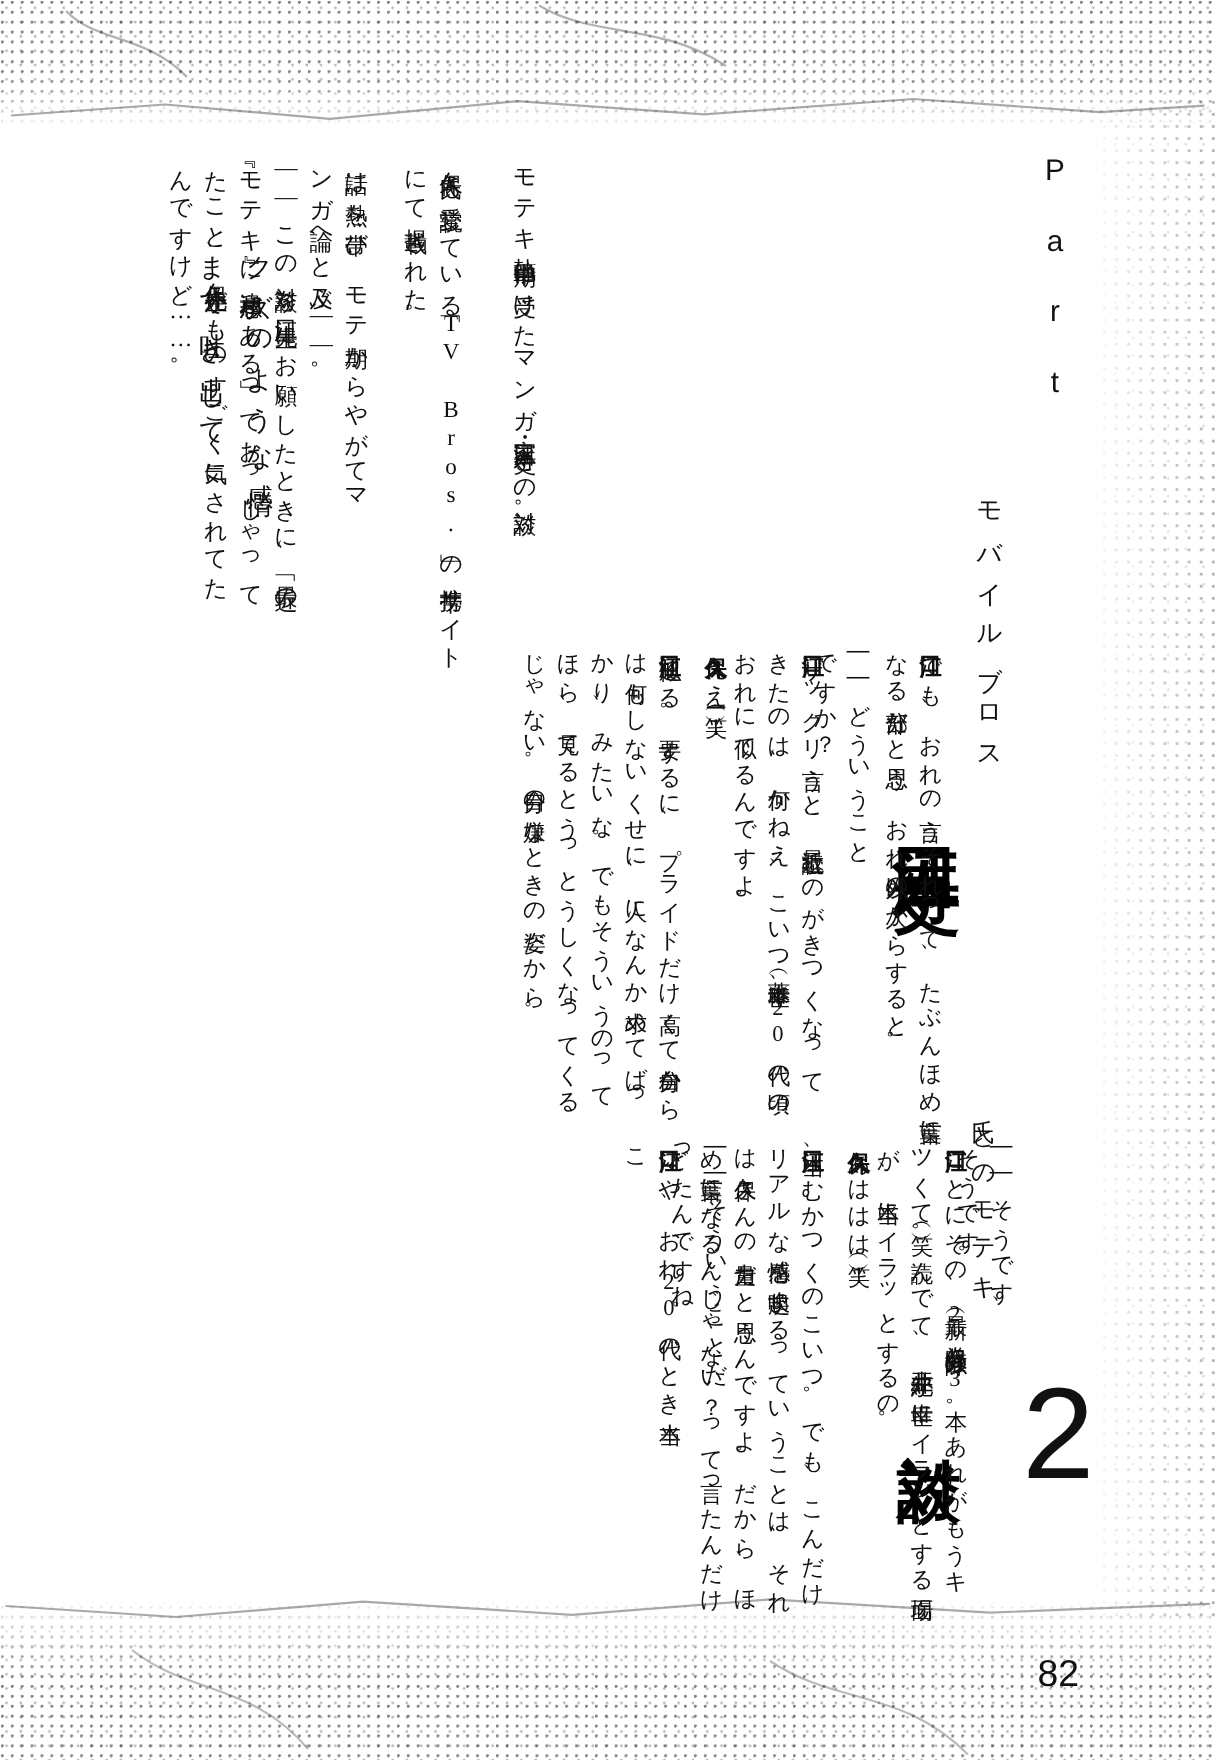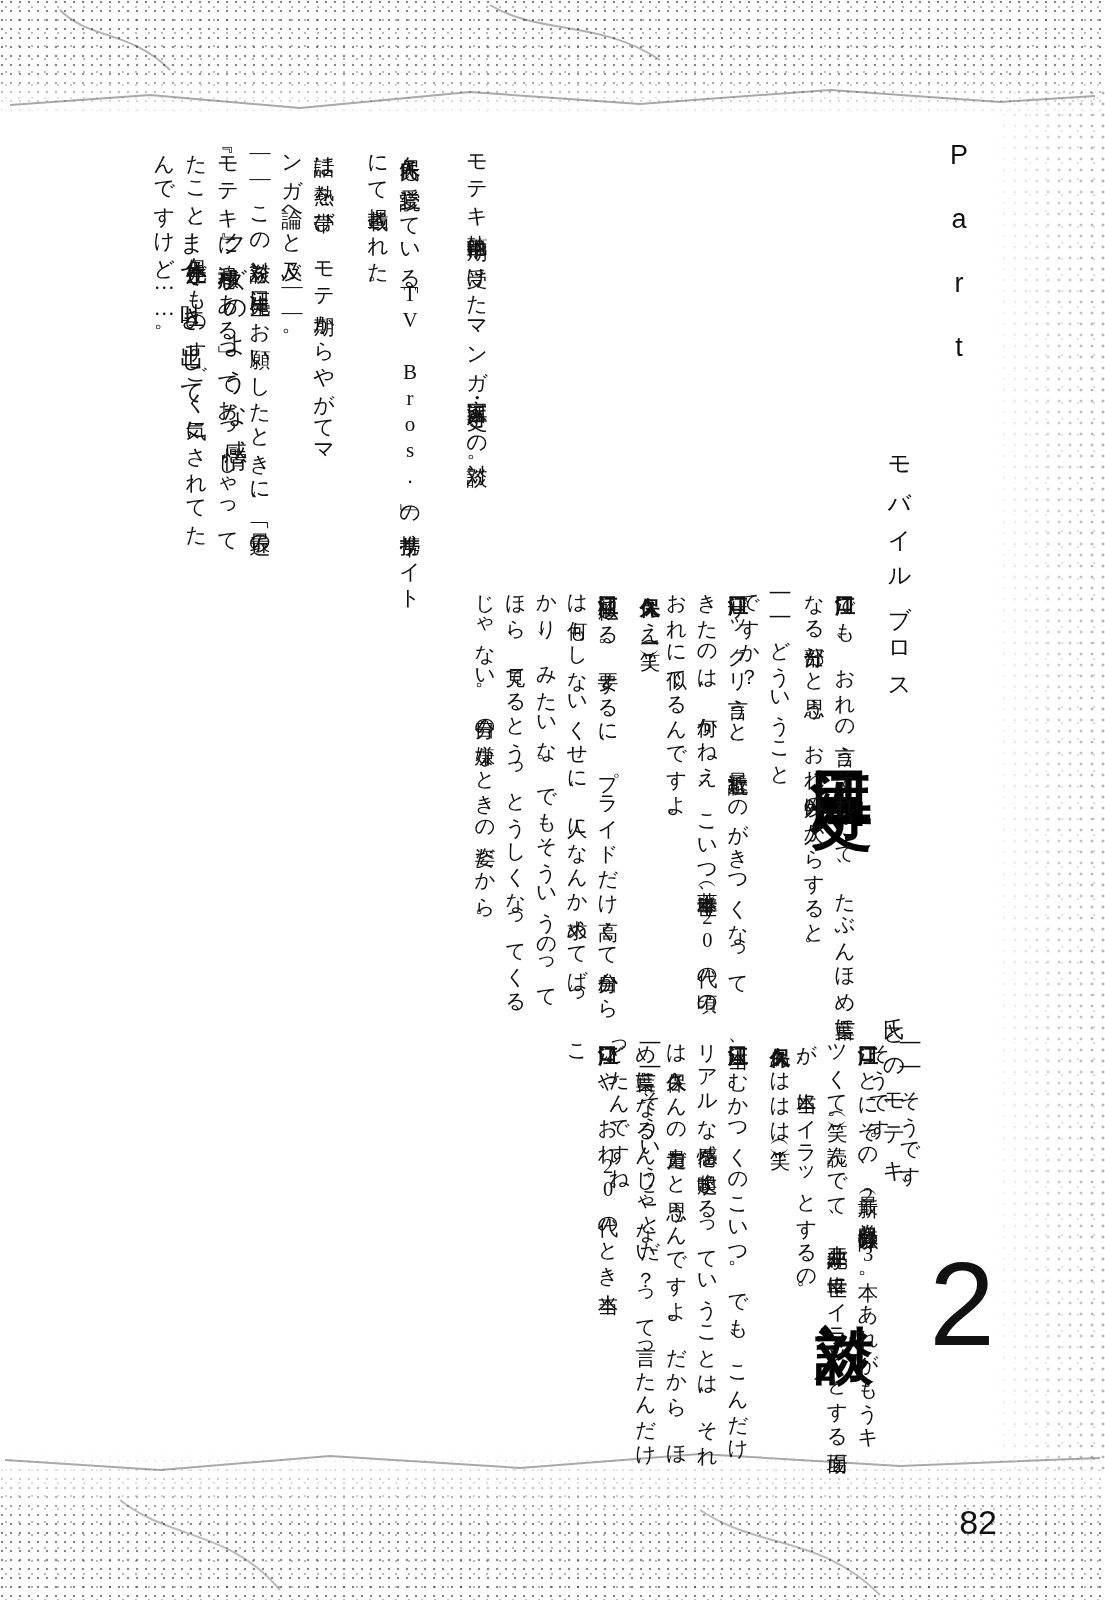--- a/index.html
+++ b/index.html
@@ -161,21 +161,21 @@
     letter-spacing: 1.5px;
     color: #111;
     text-align: left;
   }
   .body-col .spk {
     font-weight: bold;
   }
 
   #page-number {
     position: absolute;
-    right: 108px;
+    right: 124px;
     bottom: 58px;
     font-family: "Liberation Sans", sans-serif;
     font-size: 34px;
     color: #111;
   }
 </style>
 </head>
 <body>
 
 <div id="page">

